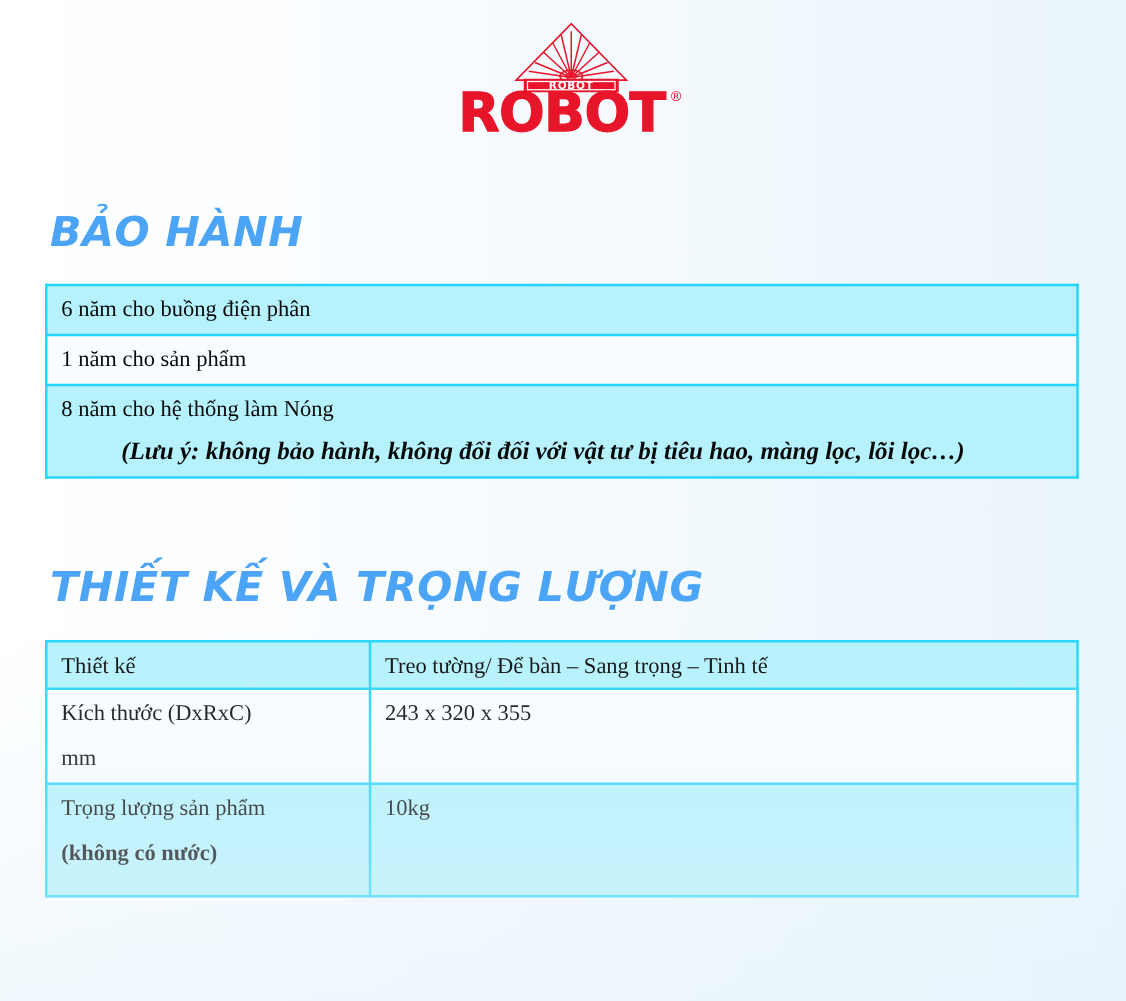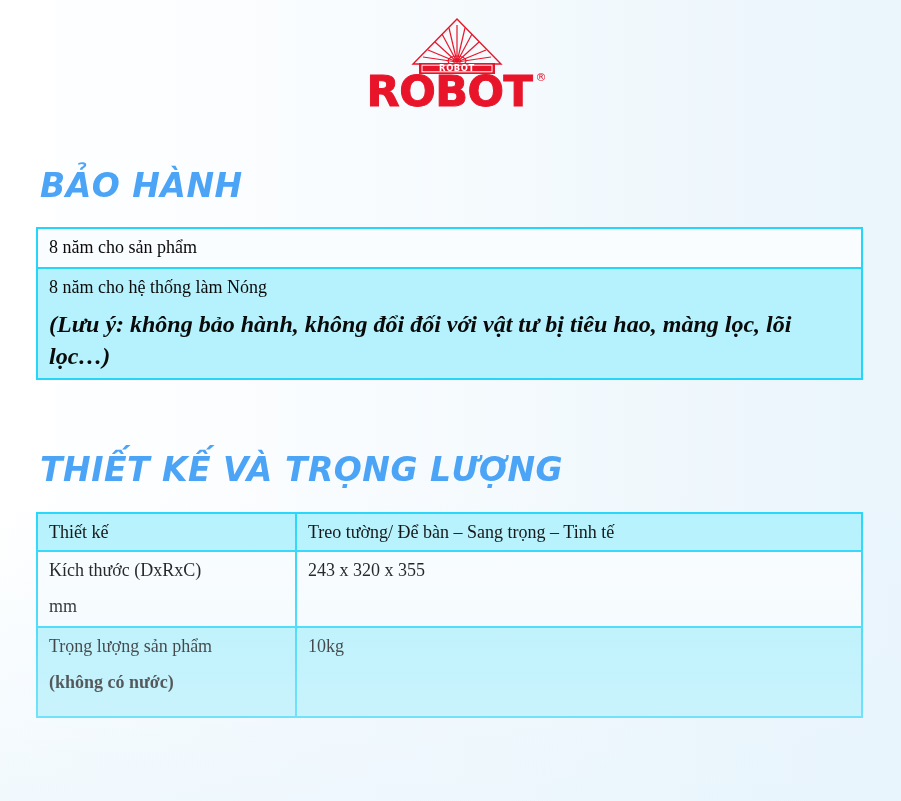--- a/index.html
+++ b/index.html
@@ -116,21 +116,22 @@
   #table-warranty {
     top: 227px;
     left: 36px;
     width: 827px;
   }
   #table-warranty td { height: 26px; }
   .note-line {
     font-weight: 700;
     font-style: italic;
     margin-top: 9px;
-    font-size: 24px;
+    font-size: 20px;
+    margin-left: 48px;
   }
 
   #table-design {
     top: 512px;
     left: 36px;
     width: 827px;
   }
   #table-design td.col-label { width: 236px; }
   .cell-line2 { display: block; margin-top: 12px; }
   .cell-line2.bold { font-weight: 700; }
@@ -173,22 +174,25 @@
     <div class="logo-word">
       <span class="logo-word-text">ROBOT</span>
       <span class="logo-reg">®</span>
     </div>
   </div>
 
   <div class="section-heading" id="heading-warranty">BẢO HÀNH</div>
 
   <table class="data-table" id="table-warranty">
     <tbody>
+      <tr class="row-tint">
+        <td>6 năm cho buồng điện phân</td>
+      </tr>
       <tr class="row-plain">
-        <td>8 năm cho sản phẩm</td>
+        <td>1 năm cho sản phẩm</td>
       </tr>
       <tr class="row-tint">
         <td>
           <span>8 năm cho hệ thống làm Nóng</span>
           <div class="note-line">(Lưu ý: không bảo hành, không đổi đối với vật tư bị tiêu hao, màng lọc, lõi lọc…)</div>
         </td>
       </tr>
     </tbody>
   </table>
 

